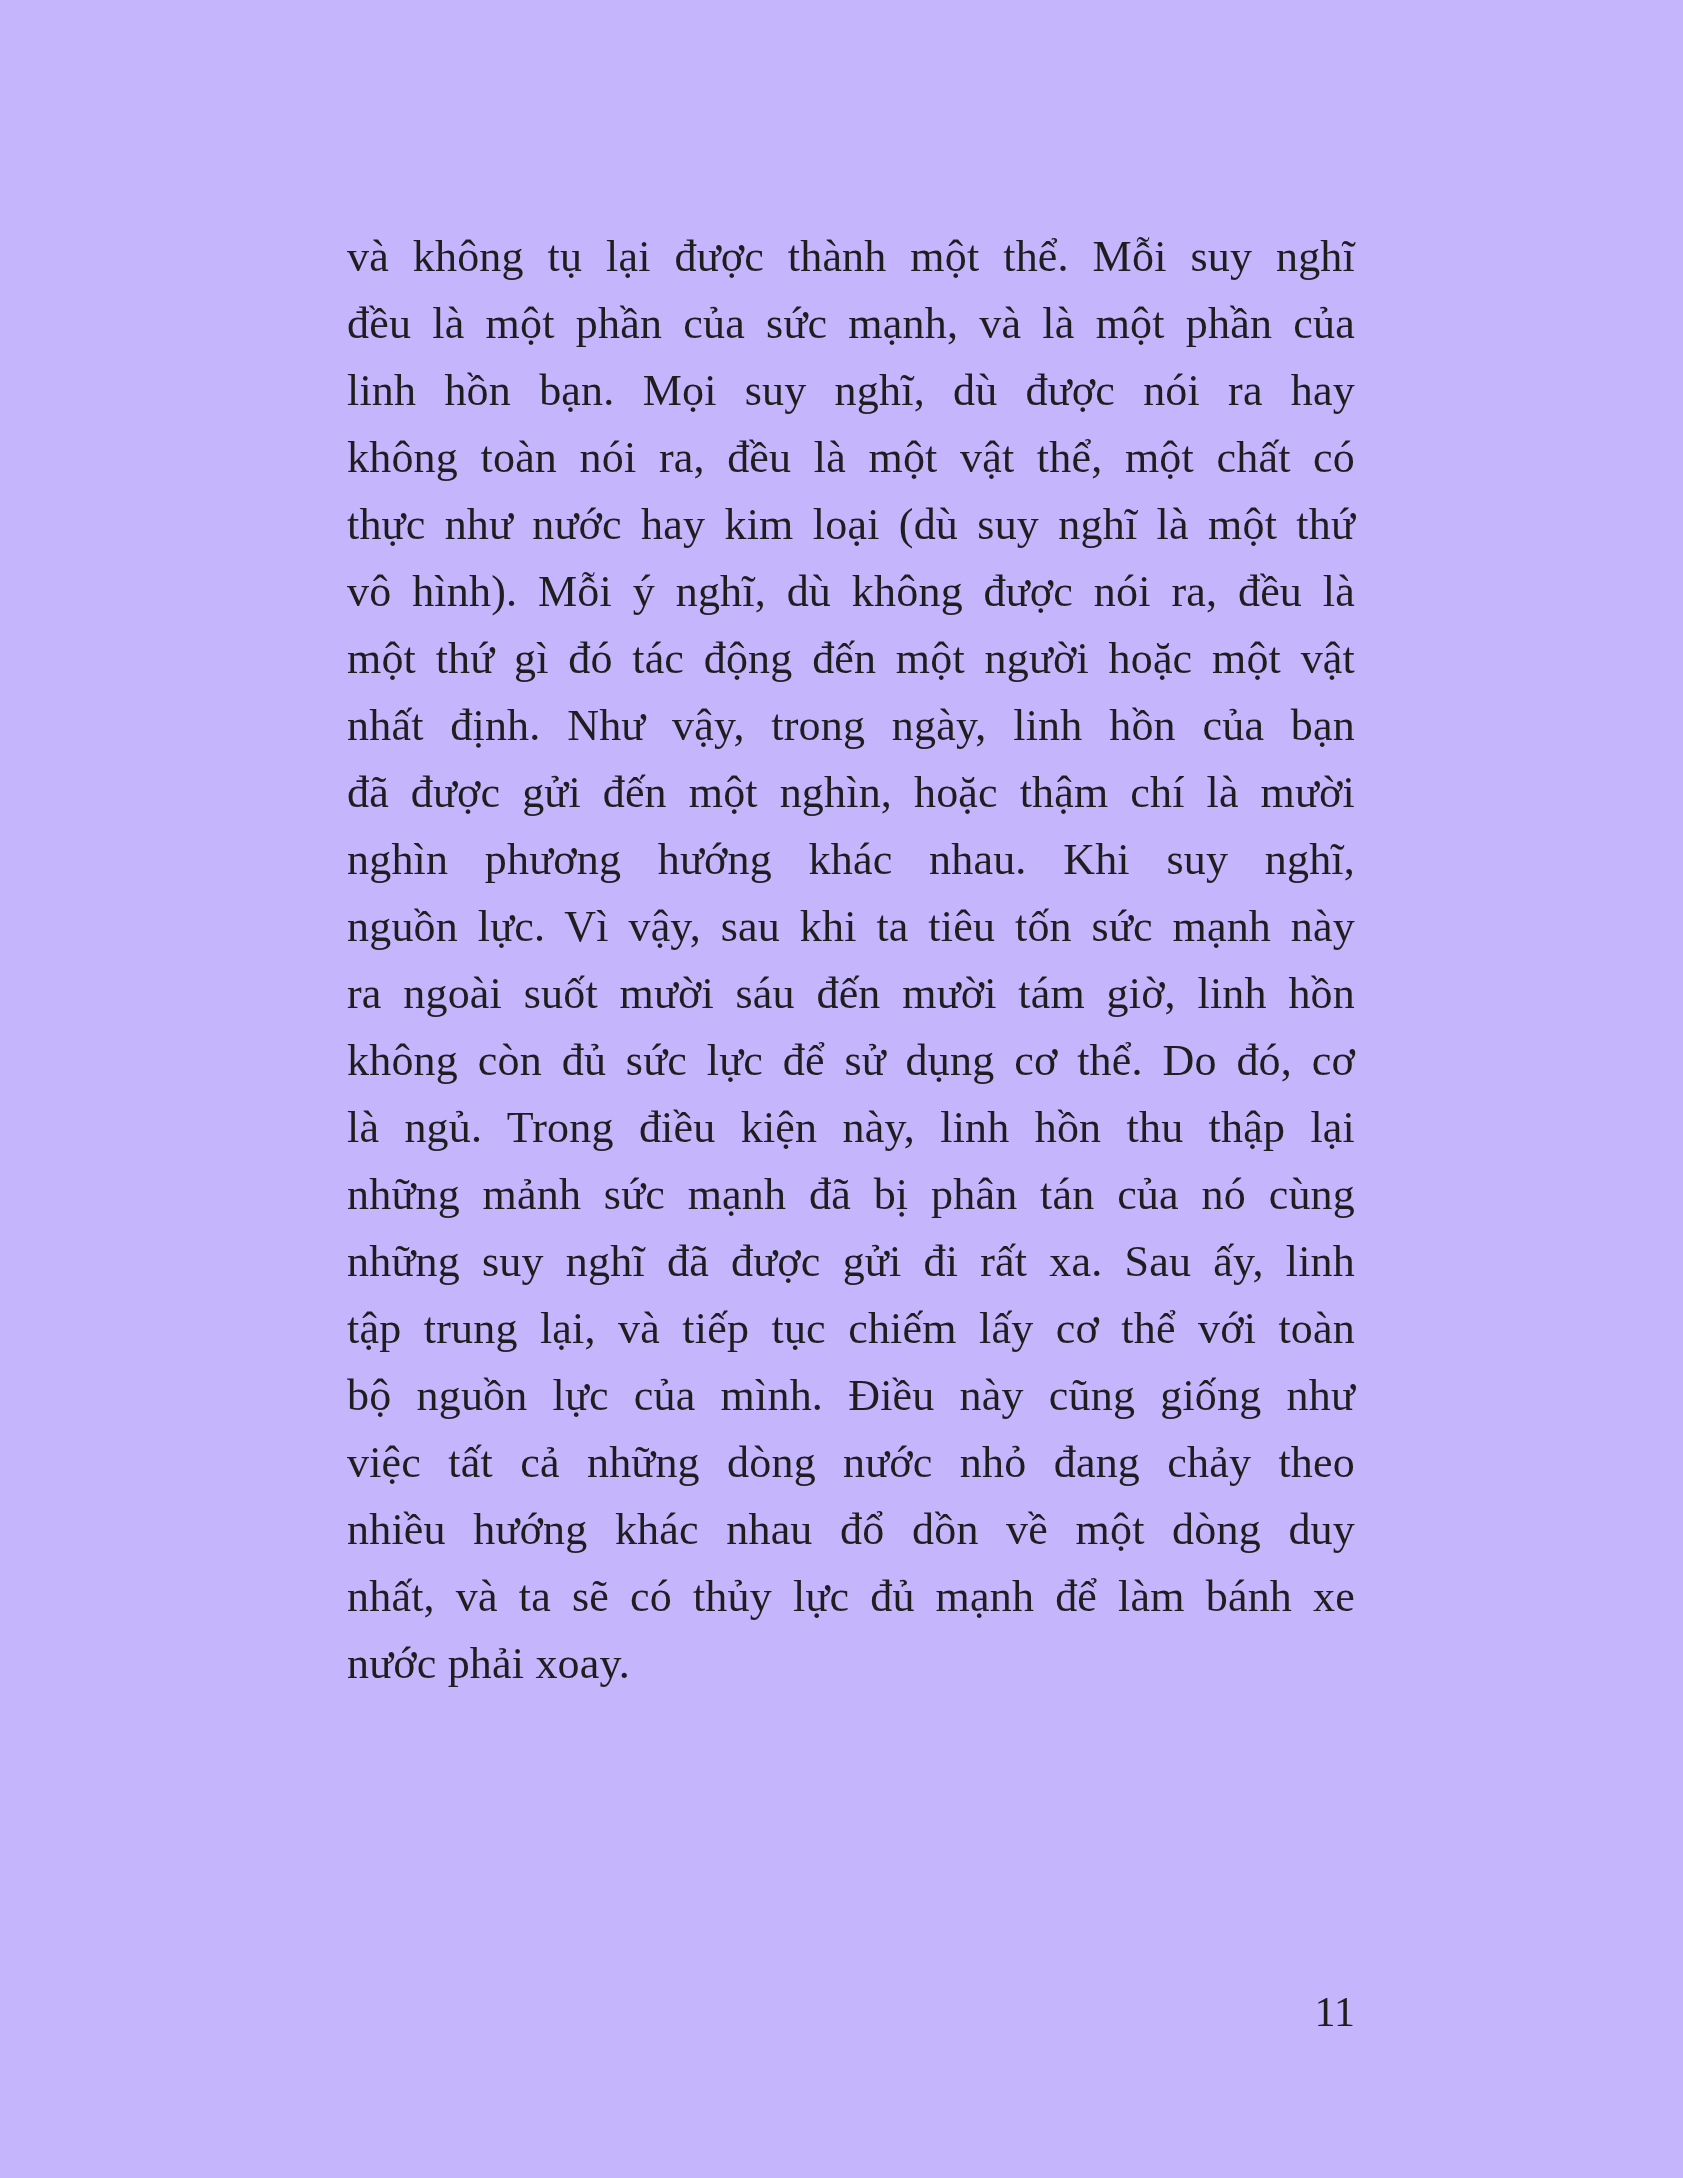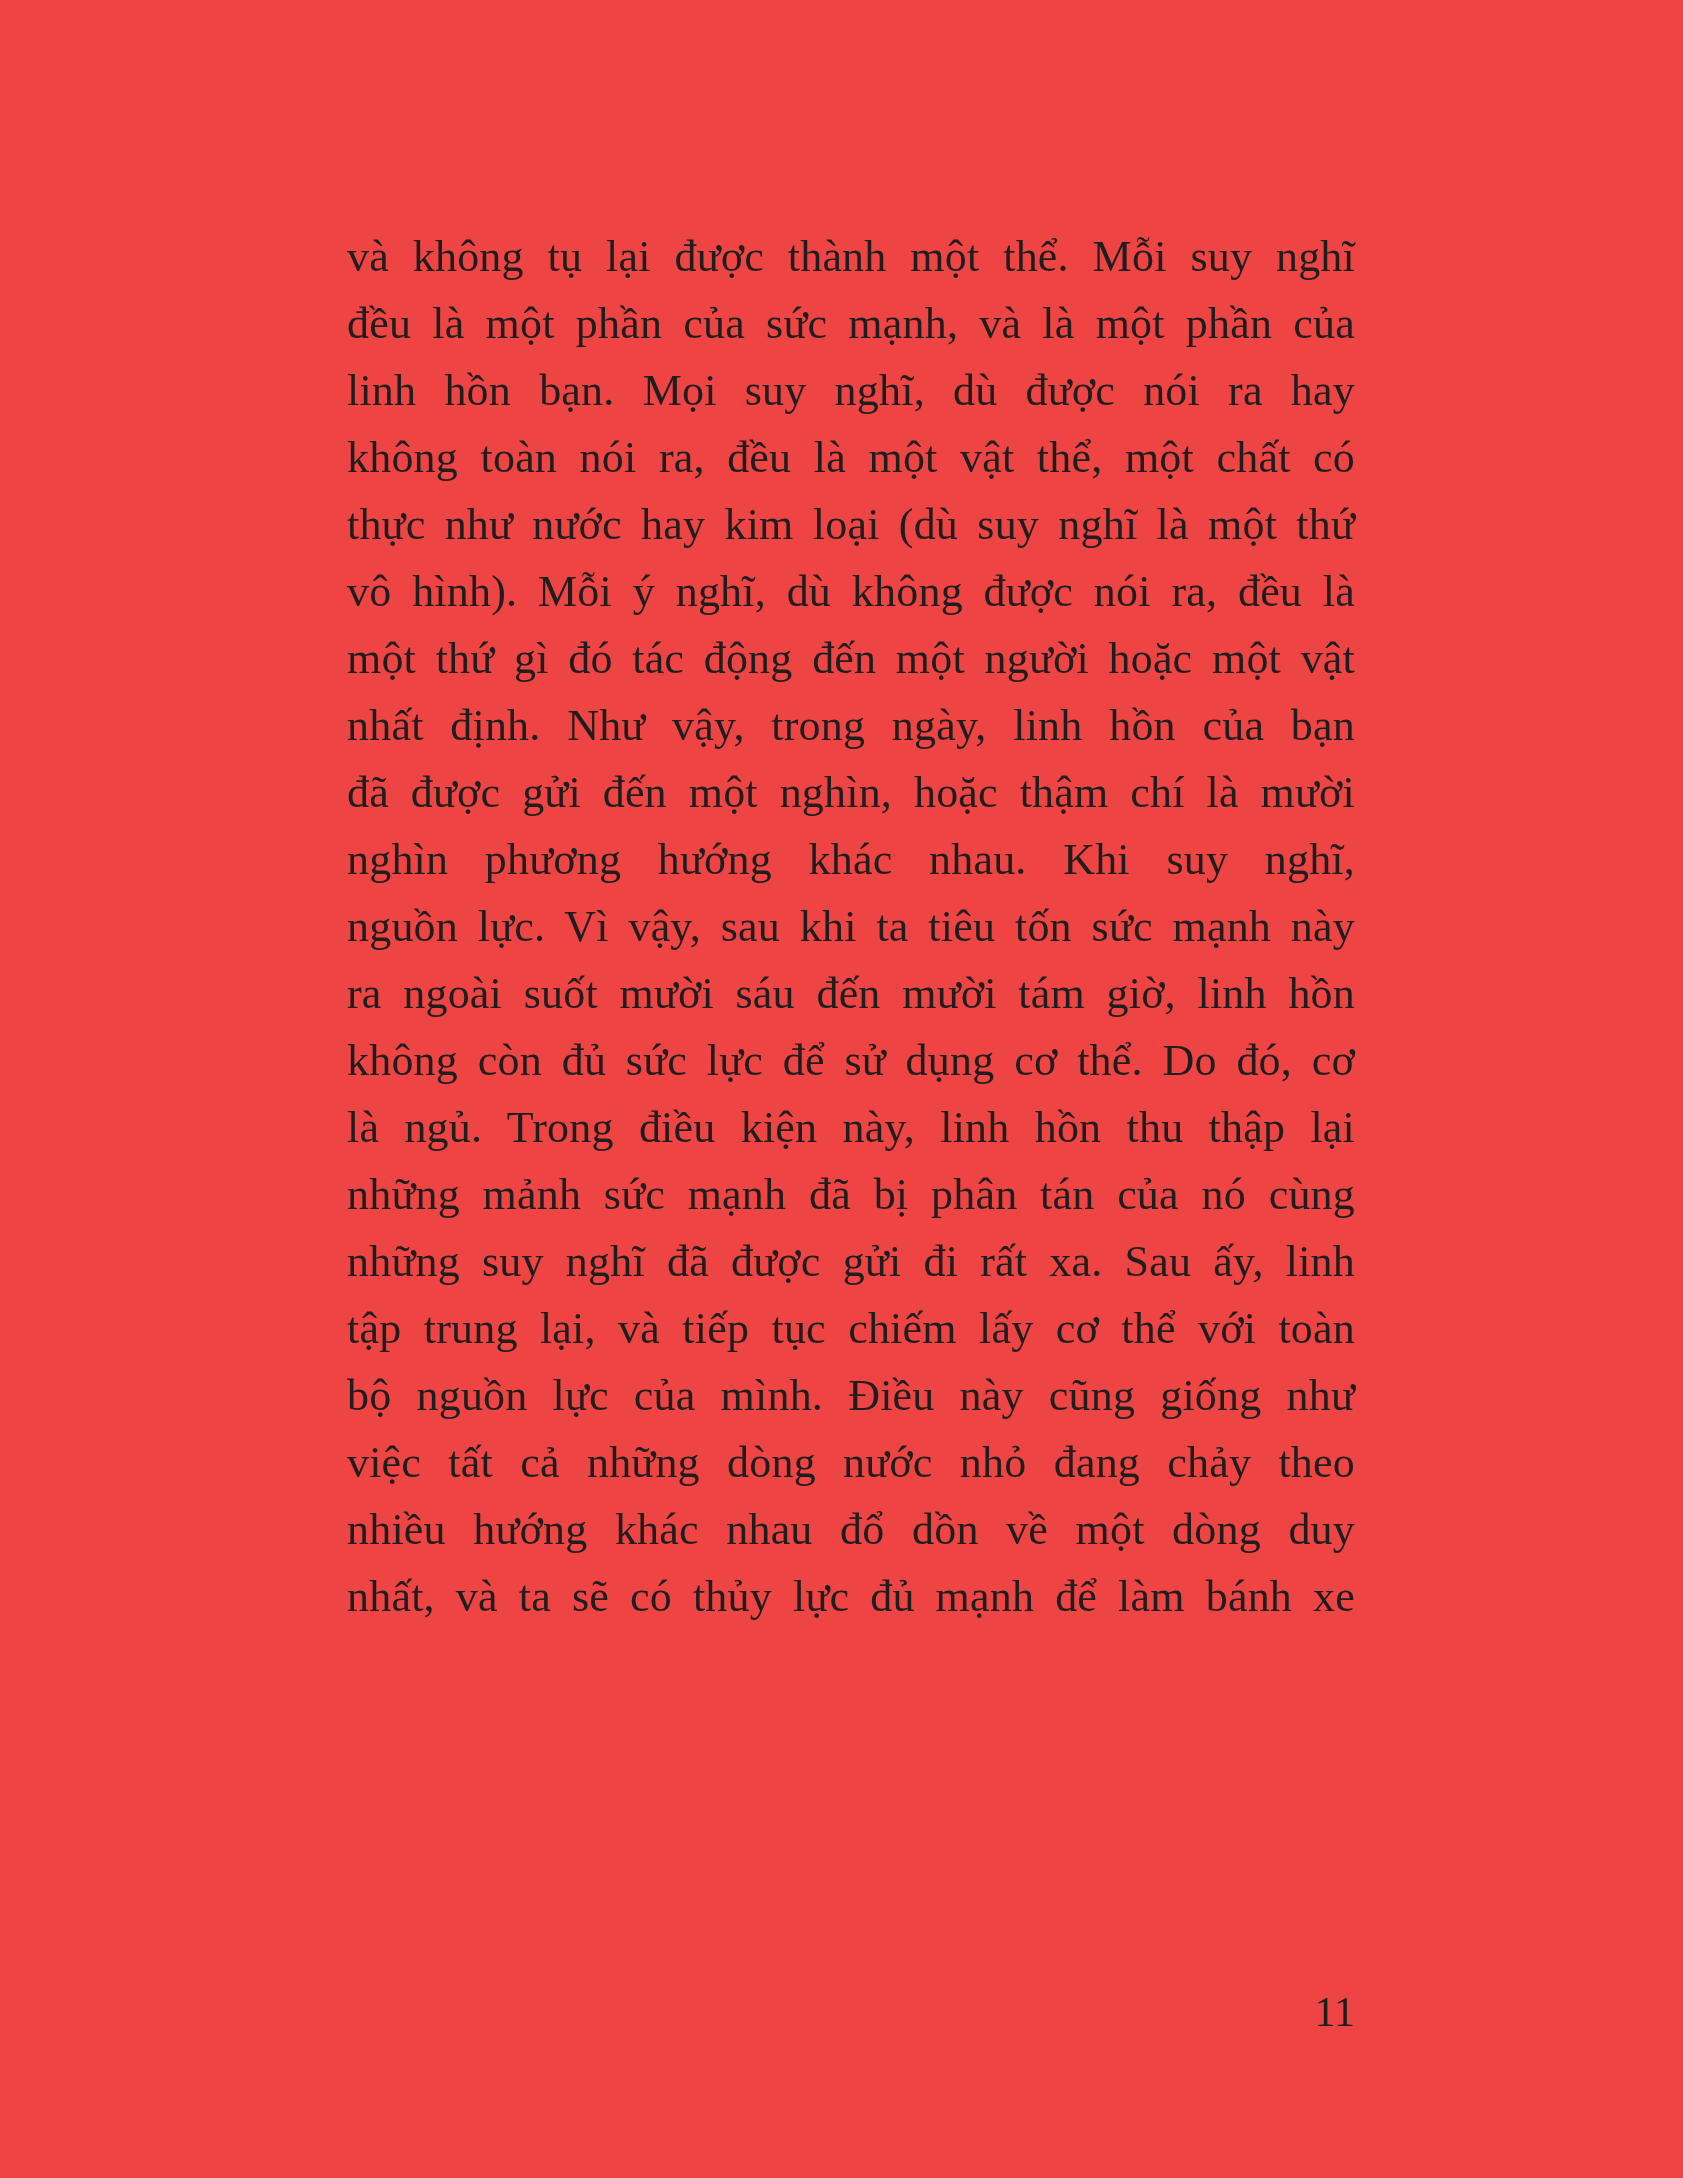--- a/index.html
+++ b/index.html
@@ -4,21 +4,21 @@
 <style>
   html, body {
     margin: 0;
     padding: 0;
     background: #ffffff;
   }
   .page {
     position: relative;
     width: 1683px;
     height: 2178px;
-    background: #ef4444;
+    background: #c4b5fd;
     overflow: hidden;
     font-family: "Liberation Serif", "DejaVu Serif", serif;
     color: #1e1e1e;
   }
   .text-block {
     position: absolute;
     left: 347px;
     top: 223px;
     width: 1008px;
     font-size: 44px;
@@ -65,16 +65,17 @@
     <div class="text-line">ra ngoài suốt mười sáu đến mười tám giờ, linh hồn</div>
     <div class="text-line">không còn đủ sức lực để sử dụng cơ thể. Do đó, cơ</div>
     <div class="text-line">là ngủ. Trong điều kiện này, linh hồn thu thập lại</div>
     <div class="text-line">những mảnh sức mạnh đã bị phân tán của nó cùng</div>
     <div class="text-line">những suy nghĩ đã được gửi đi rất xa. Sau ấy, linh</div>
     <div class="text-line">tập trung lại, và tiếp tục chiếm lấy cơ thể với toàn</div>
     <div class="text-line">bộ nguồn lực của mình. Điều này cũng giống như</div>
     <div class="text-line">việc tất cả những dòng nước nhỏ đang chảy theo</div>
     <div class="text-line">nhiều hướng khác nhau đổ dồn về một dòng duy</div>
     <div class="text-line">nhất, và ta sẽ có thủy lực đủ mạnh để làm bánh xe</div>
+    <div class="text-line last">nước phải xoay.</div>
   </div>
   <div class="folio">11</div>
 </div>
 
 
 </body></html>

